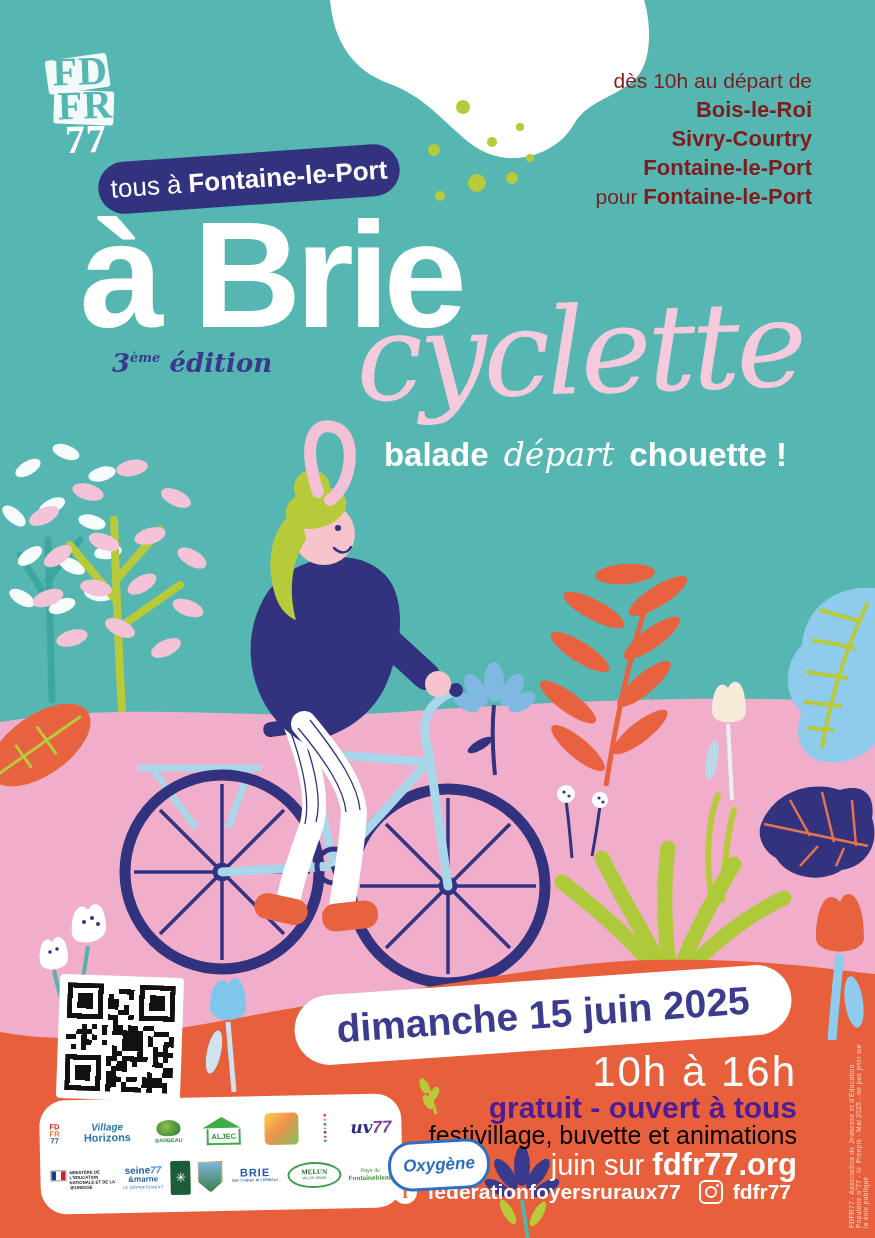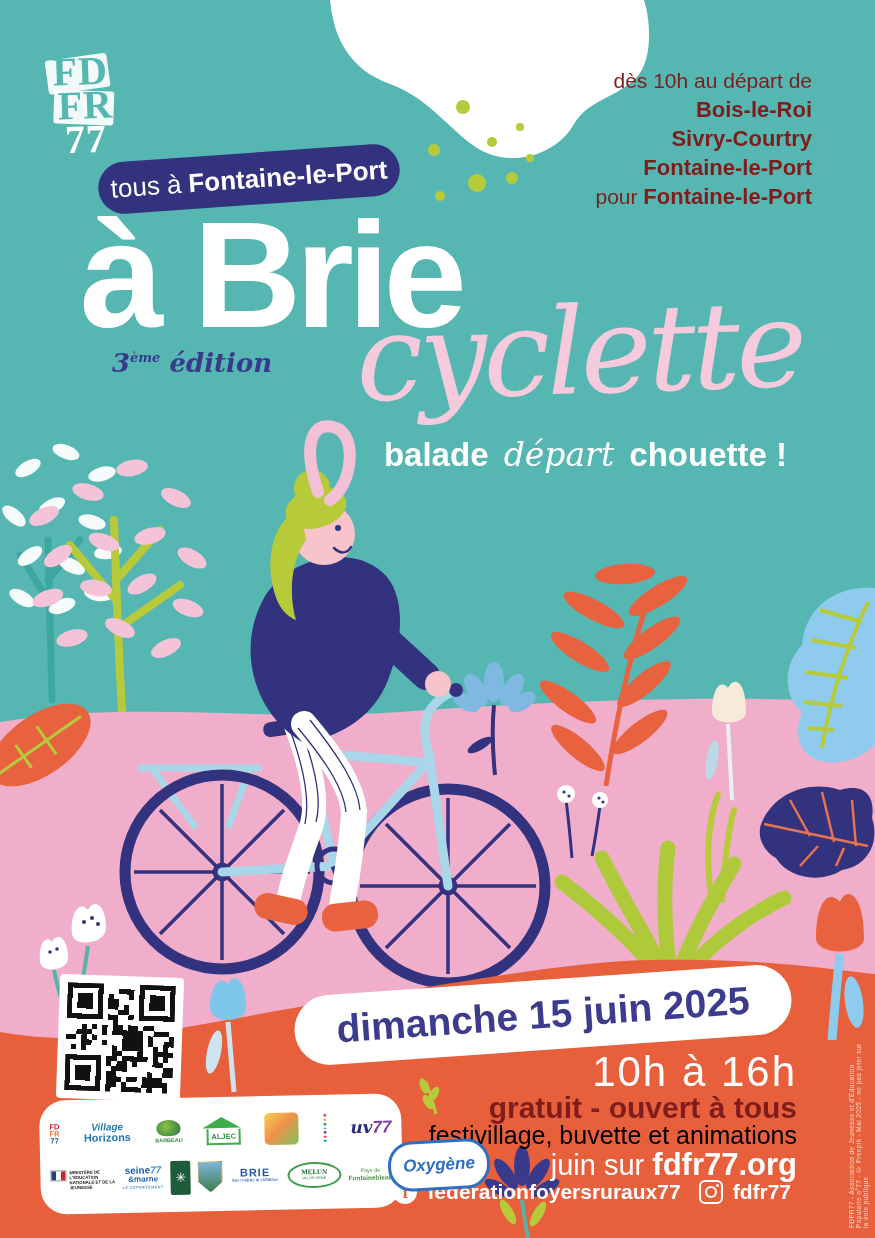--- a/index.html
+++ b/index.html
@@ -42,21 +42,21 @@
            border-radius:4px;transform:rotate(2deg);z-index:3;}
   .qr-wrap svg{display:block;width:100%;height:100%;}
 
   
   .banner{left:294px;top:980px;width:498px;height:70px;background:#fff;border-radius:40px;
           transform:rotate(-4deg);display:flex;align-items:center;justify-content:center;z-index:3;}
   .banner span{color:#3c3c8e;font-size:39px;font-weight:bold;letter-spacing:0px;}
 
   
   .hours{right:78px;top:1048px;color:#fff;font-size:42px;letter-spacing:2px;}
-  .free{right:78px;top:1091px;color:#7f1d1d;font-size:30px;font-weight:bold;}
+  .free{right:78px;top:1091px;color:#4c1d95;font-size:30px;font-weight:bold;}
   .features{right:78px;top:1121px;color:#000000;font-size:25px;}
   .infoline{right:78px;top:1147px;color:#fff;font-size:29px;}
   .infoline b{font-size:31px;}
   .social{right:84px;top:1180px;display:flex;align-items:center;gap:10px;color:#fff;z-index:2;}
   .social .handle{font-size:21px;font-weight:bold;}
   .fb{width:24px;height:24px;border-radius:50%;background:#fff;color:#e8603c;display:flex;
       align-items:center;justify-content:center;font-family:"Liberation Serif",serif;
       font-weight:bold;font-size:18px;}
   .ig{width:20px;height:20px;border:2px solid #fff;border-radius:6px;position:relative;margin-left:8px;}
   .ig::before{content:"";position:absolute;left:4px;top:4px;width:8px;height:8px;border:2px solid #fff;border-radius:50%;}

